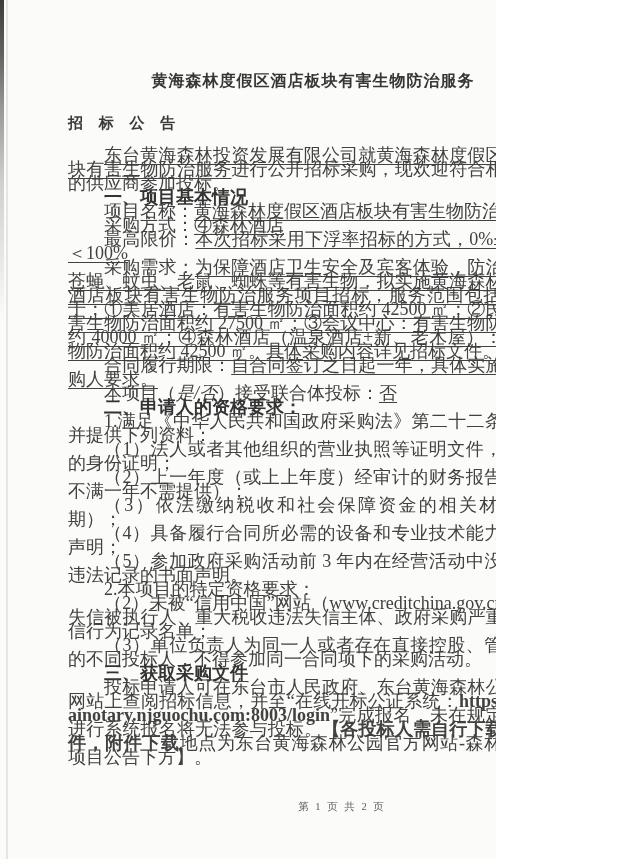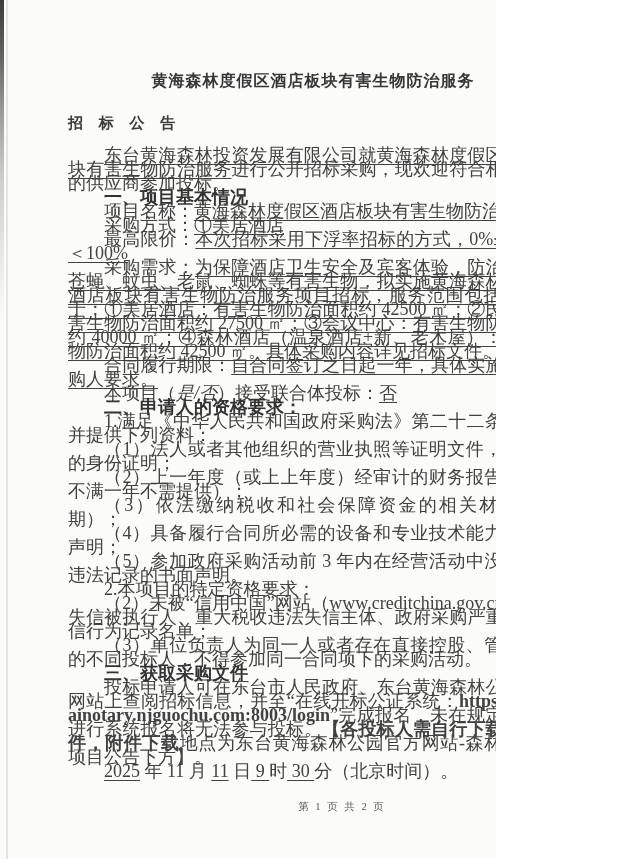--- a/index.html
+++ b/index.html
@@ -61,34 +61,33 @@
 <div class="page">
   <div class="edge"></div>
   <div class="edge-line"></div>
   <div class="doc">
     <div class="title">黄海森林度假区酒店板块有害生物防治服务</div>
     <div class="subtitle">招 标 公 告</div>
     <div class="body">
         <p class="para"><span class="u">东台黄海森林投资发展有限公司就黄海森林度假区酒店板块有害生物防治服务</span><span>进行公开招标采购，现欢迎符合相关条件的供应商参加投标。</span></p>
         <p class="para heading"><span>一、项目基本情况</span></p>
         <p class="para"><span>项目名称：</span><span class="u">黄海森林度假区酒店板块有害生物防治服务</span></p>
-        <p class="para"><span>采购方式：</span><span class="u">①美居酒店</span></p>
+        <p class="para"><span>采购方式：</span><span class="u">④森林酒店</span></p>
         <p class="para"><span>最高限价：</span><span class="u">本次招标采用下浮率招标的方式，0%≤下浮率＜100%</span></p>
         <p class="para"><span>采购需求：</span><span class="u">为保障酒店卫生安全及宾客体验，防治蟑螂、苍蝇、蚊虫、老鼠、蜘蛛等有害生物，拟实施黄海森林度假区酒店板块有害生物防治服务项目招标，服务范围包括但不限于：①美居酒店：有害生物防治面积约 42500 ㎡；②民宿：有害生物防治面积约 27500 ㎡；③会议中心：有害生物防治面积约 40000 ㎡；④森林酒店（温泉酒店+新、老木屋）：有害生物防治面积约 42500 ㎡。具体采购内容详见招标文件。</span></p>
         <p class="para"><span>合同履行期限：</span><span class="u">自合同签订之日起一年，具体实施满足采购人要求。</span></p>
         <p class="para"><span>本项目（</span><span class="i">是/否</span><span>）接受联合体投标：</span><span class="u">否</span></p>
         <p class="para heading"><span>二、申请人的资格要求：</span></p>
         <p class="para"><span>1.满足《中华人民共和国政府采购法》第二十二条规定，并提供下列资料：</span></p>
         <p class="para"><span>（1）法人或者其他组织的营业执照等证明文件，自然人的身份证明；</span></p>
         <p class="para"><span>（2）上一年度（或上上年度）经审计的财务报告（成立不满一年不需提供）；</span></p>
         <p class="para"><span>（3）依法缴纳税收和社会保障资金的相关材料（近期）；</span></p>
         <p class="para"><span>（4）具备履行合同所必需的设备和专业技术能力的书面声明；</span></p>
         <p class="para"><span>（5）参加政府采购活动前 3 年内在经营活动中没有重大违法记录的书面声明。</span></p>
         <p class="para"><span>2.本项目的特定资格要求：</span></p>
         <p class="para"><span>（2）未被“信用中国”网站（www.creditchina.gov.cn）列入失信被执行人、重大税收违法失信主体、政府采购严重违法失信行为记录名单；</span></p>
         <p class="para"><span>（3）单位负责人为同一人或者存在直接控股、管理关系的不同投标人，不得参加同一合同项下的采购活动。</span></p>
         <p class="para heading"><span>三、获取采购文件</span></p>
         <p class="para"><span>投标申请人可在东台市人民政府、东台黄海森林公园官方网站上查阅招标信息，并至“在线开标公证系统：</span><span class="b m">https://dongtainotary.njguochu.com:8003/login</span><span>”完成报名，未在规定时间内进行系统报名将无法参与投标。</span><span class="b">【各投标人需自行下载招标文件，附件下载</span><span>地点为东台黄海森林公园官方网站-森林动态本项目公告下方】。</span></p>
-        <p class="para"><span class="u">2025</span><span> 年 11 月 </span><span class="u">11</span><span> 日</span><span class="u"> 9 </span><span>时</span><span class="u"> 30 </span><span>分（北京时间）。</span></p>
       </div>
   </div>
   <div class="footer">第 1 页 共 2 页</div>
 </div>
 
 </body></html>

